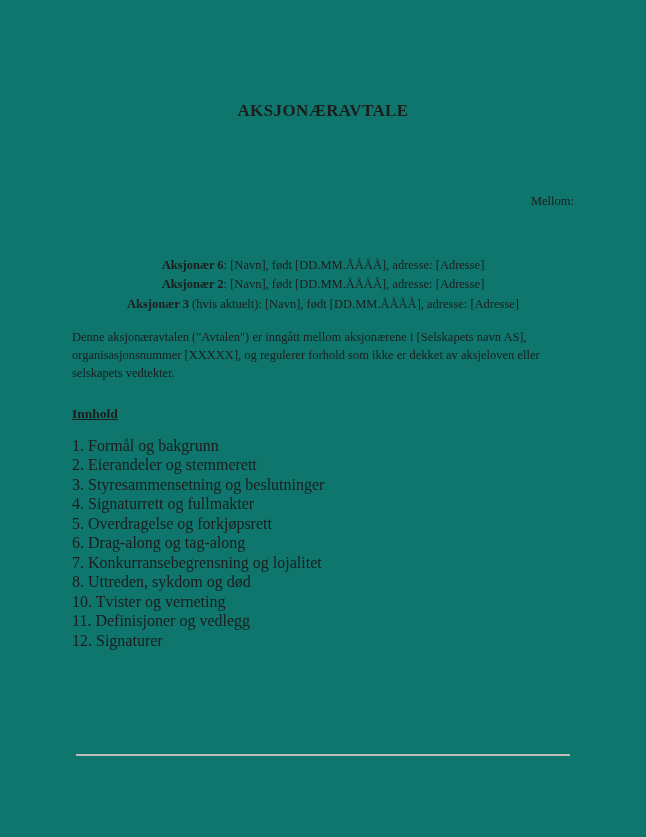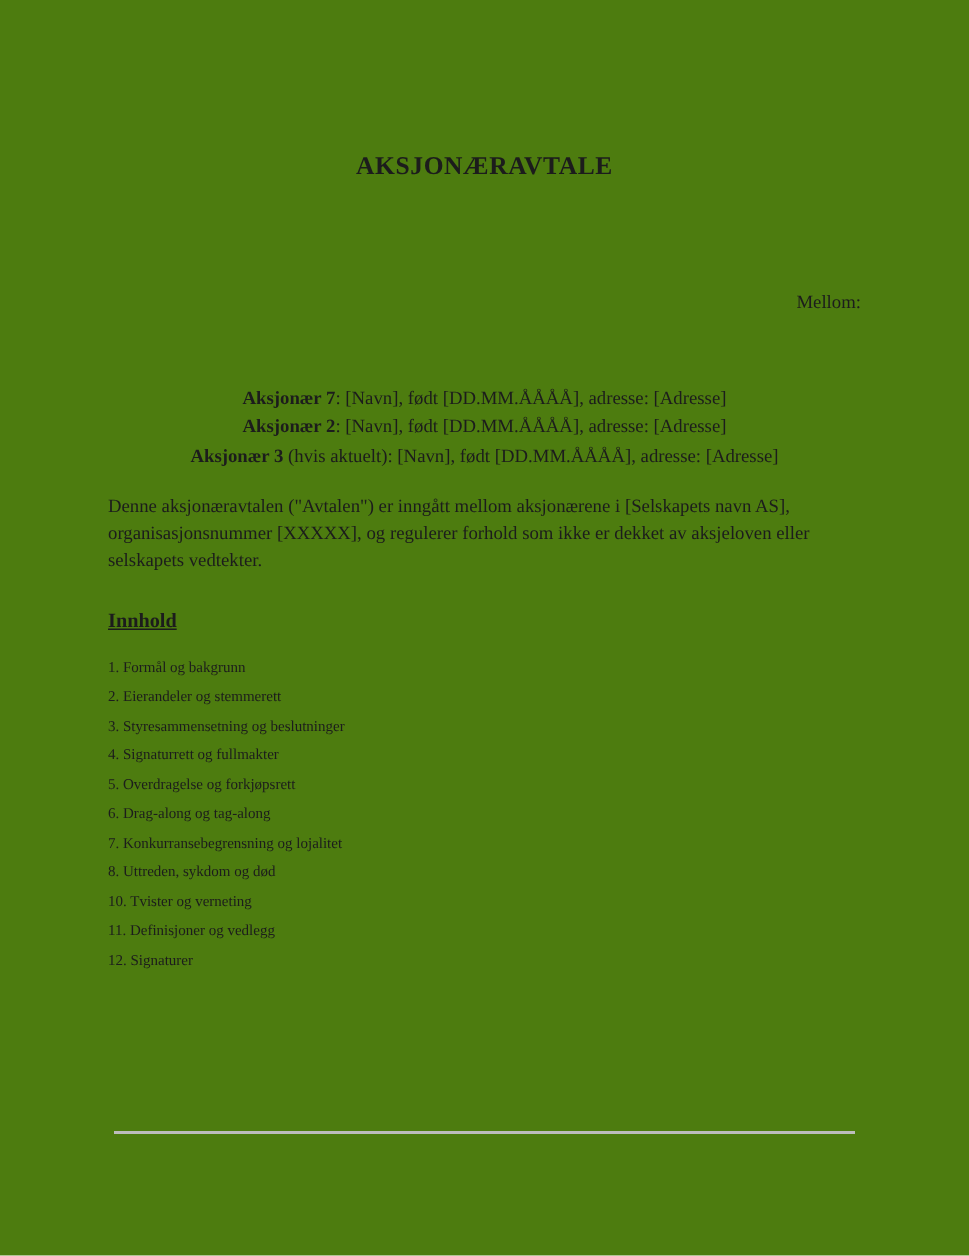--- a/index.html
+++ b/index.html
@@ -4,21 +4,21 @@
 <style>
   html, body {
     margin: 0;
     padding: 0;
     background: #ffffff;
   }
   .page {
     position: relative;
     width: 646px;
     height: 837px;
-    background: #4d7c0f;
+    background: #0f766e;
     box-sizing: border-box;
     padding: 100px 72px 0 72px;
     font-family: "Liberation Serif", "DejaVu Serif", serif;
     color: #1c1c1c;
     overflow: hidden;
   }
   .doc-title {
     margin: 0;
     text-align: center;
     font-size: 17px;
@@ -54,21 +54,21 @@
     margin: 21px 0 0 0;
     font-size: 13.5px;
     line-height: 19px;
     font-weight: bold;
     text-decoration: underline;
   }
   .toc-list {
     list-style: none;
     margin: 13px 0 0 0;
     padding: 0;
-    font-size: 10px;
+    font-size: 16px;
     line-height: 19.5px;
   }
   .footer-divider {
     position: absolute;
     left: 76px;
     right: 76px;
     top: 754px;
     height: 2px;
     background: #bdbdbd;
   }
@@ -76,21 +76,21 @@
 </head>
 <body>
 
 <div class="page">
 
   <h1 class="doc-title">AKSJONÆRAVTALE</h1>
 
   <p class="between-label">Mellom:</p>
 
   <div class="parties">
-    <p class="party"><span class="party-name">Aksjonær 7</span><span>: [Navn], født [DD.MM.ÅÅÅÅ], adresse: [Adresse]</span></p>
+    <p class="party"><span class="party-name">Aksjonær 6</span><span>: [Navn], født [DD.MM.ÅÅÅÅ], adresse: [Adresse]</span></p>
     <p class="party"><span class="party-name">Aksjonær 2</span><span>: [Navn], født [DD.MM.ÅÅÅÅ], adresse: [Adresse]</span></p>
     <p class="party"><span class="party-name">Aksjonær 3</span><span> (hvis aktuelt): [Navn], født [DD.MM.ÅÅÅÅ], adresse: [Adresse]</span></p>
   </div>
 
   <p class="preamble">Denne aksjonæravtalen ("Avtalen") er inngått mellom aksjonærene i [Selskapets navn AS], organisasjonsnummer [XXXXX], og regulerer forhold som ikke er dekket av aksjeloven eller selskapets vedtekter.</p>
 
   <h2 class="toc-heading">Innhold</h2>
 
   <ul class="toc-list">
     <li>1. Formål og bakgrunn</li>

